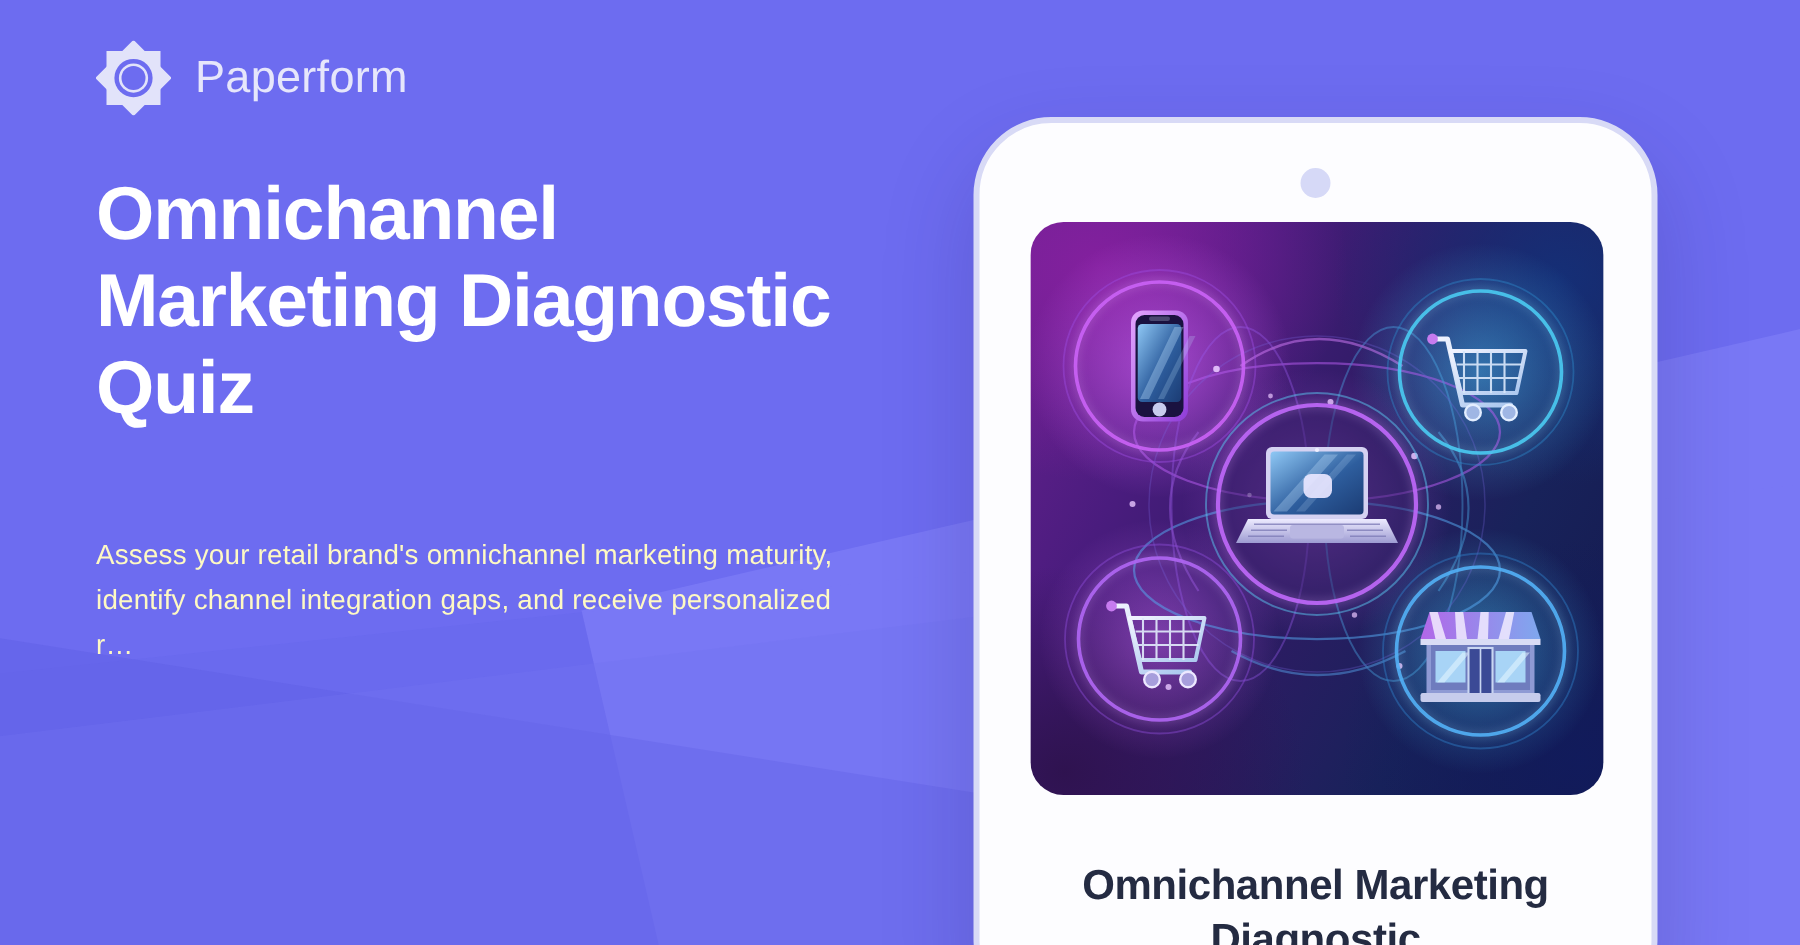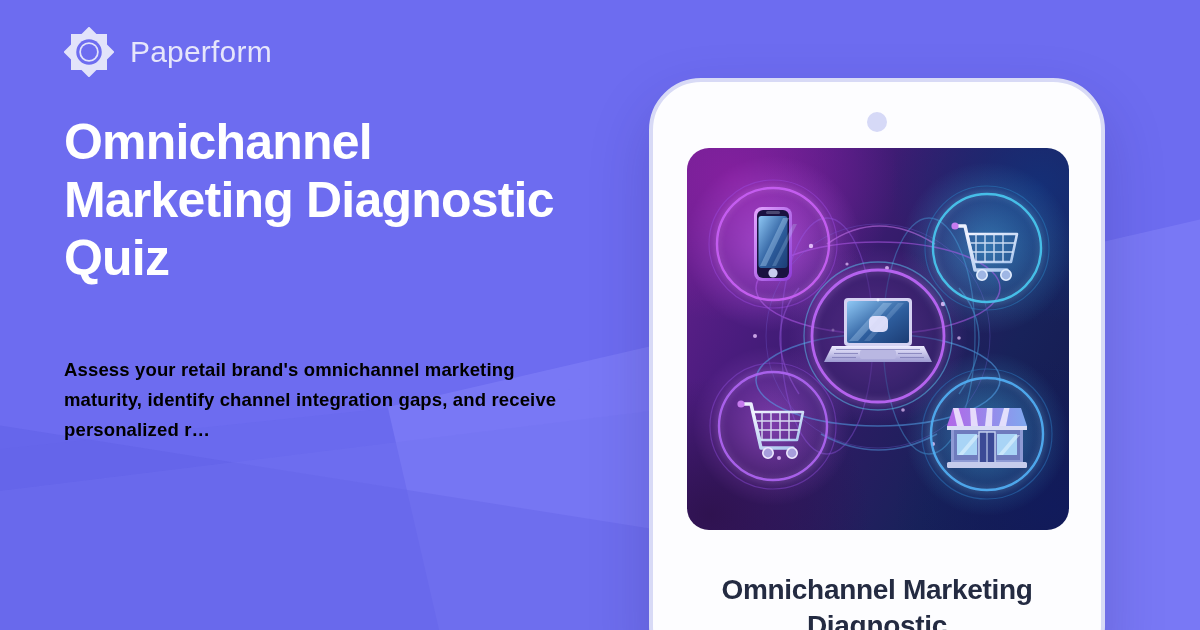--- a/index.html
+++ b/index.html
@@ -43,21 +43,21 @@
   .brand-name {
     color:#E6E6FB; font-size:30px; font-weight:400; letter-spacing:.2px;
     line-height:1;
   }
 
   .headline {
     color:#FFFFFF; font-size:50px; font-weight:700; line-height:1.16;
     letter-spacing:-0.8px; max-width:540px; margin-bottom:40px;
   }
   .subhead {
-    color:#000000; font-size:18.5px; font-weight:700; line-height:1.62;
+    color:#fef9c3; font-size:18.5px; font-weight:400; line-height:1.62;
     max-width:500px; letter-spacing:.15px;margin-top:28px;
   }
 
   
   .phone-wrap {
     position:absolute; left:649px; top:78px; width:456px; height:600px; z-index:6;
   }
   .phone-body {
     position:absolute; inset:0;
     background:#FDFDFF;

